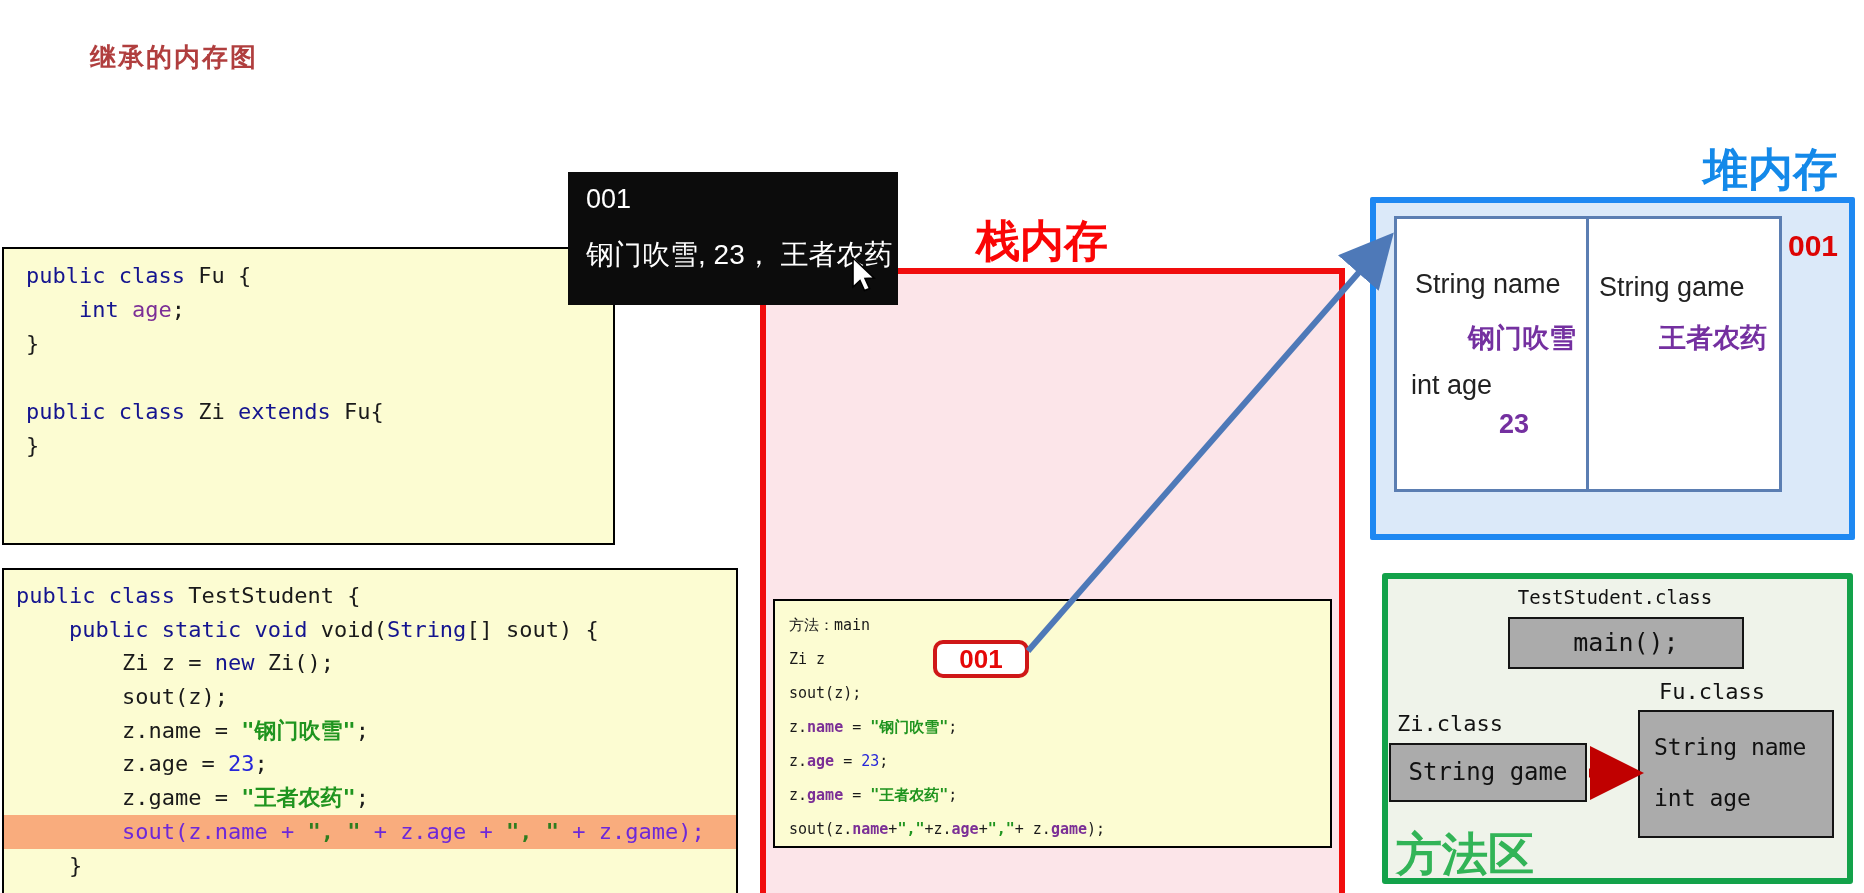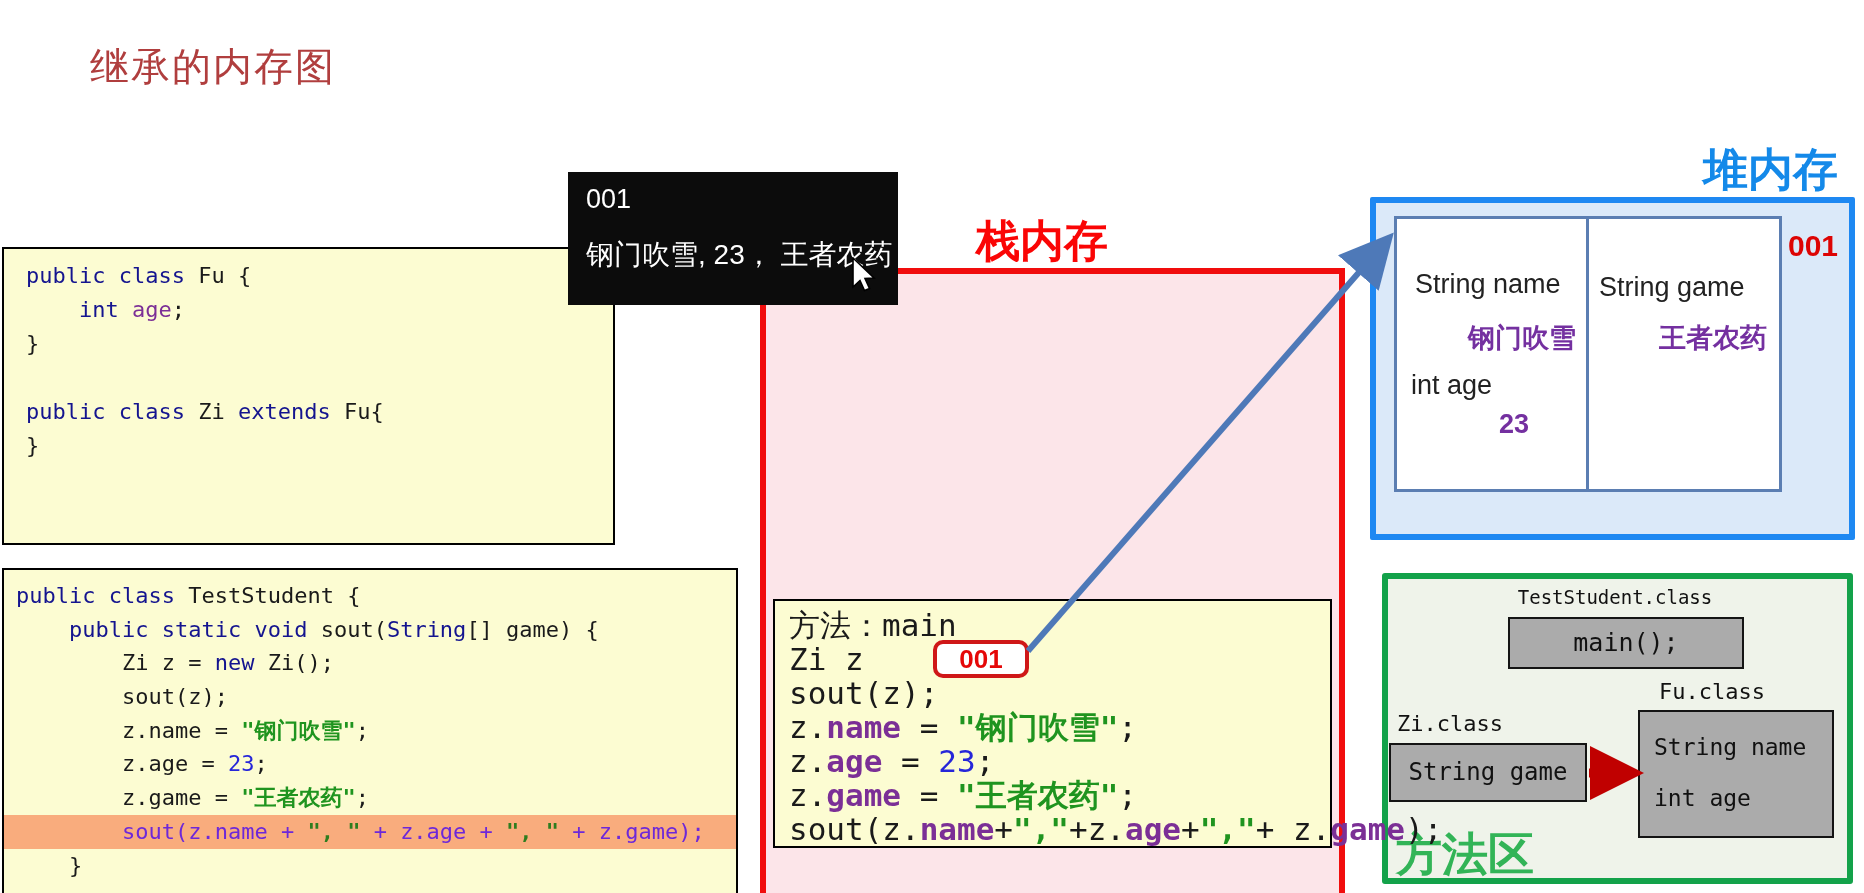--- a/index.html
+++ b/index.html
@@ -2,21 +2,21 @@
 <html><head>
 <meta charset="utf-8">
 <style>
   html,body{margin:0;padding:0;background:#fff;}
   .canvas{position:relative;width:1864px;height:893px;background:#ffffff;overflow:hidden;
           font-family:"Liberation Sans","DejaVu Sans",sans-serif;}
   .abs{position:absolute;}
   .mono{font-family:"DejaVu Sans Mono","Liberation Mono",monospace;}
 
   
-  #page-title{left:90px;top:40px;font-size:39px;font-weight:normal;color:#B03E3E;letter-spacing:2px;}
+  #page-title{left:90px;top:40px;font-size:26px;font-weight:bold;color:#B03E3E;letter-spacing:2px;}
 
   
   .codebox{background:#FCFCD2;border:2px solid #000;box-sizing:border-box;}
   #fu-box{left:2px;top:247px;width:613px;height:298px;padding-top:10px;padding-left:10px;}
   #test-box{left:2px;top:568px;width:736px;height:330px;padding-top:9px;}
   .cl{height:34px;line-height:34px;font-size:22px;padding-left:12px;white-space:pre;
       font-family:"DejaVu Sans Mono","Liberation Mono",monospace;color:#1a1a1a;}
   #test-box .cl{height:33.7px;line-height:33.7px;}
   .hl-band{background:#F9AC7D;}
 
@@ -28,21 +28,21 @@
   .tok-num{color:#2626D9;}
   .tok-hl{color:#6d28d9;}
   .tok-strh{color:#2E7D1F;font-weight:bold;}
 
   
   #stack-region{left:760px;top:268px;width:585px;height:640px;border:6px solid #F10D0D;
                 background:#FCE5E9;box-sizing:border-box;}
   #stack-label{left:976px;top:212px;font-size:44px;font-weight:bold;color:#FA0505;}
   #stack-code{left:773px;top:599px;width:559px;height:249px;background:#FCFCD2;
               border:2px solid #000;box-sizing:border-box;padding-top:7px;}
-  #stack-code .cl{height:34px;line-height:34px;font-size:31px;padding-left:14px;}
+  #stack-code .cl{height:34px;line-height:34px;font-size:15px;padding-left:14px;}
   #ref-box{left:933px;top:640px;width:96px;height:38px;background:#fff;border:4px solid #CF1717;
            border-radius:10px;box-sizing:border-box;color:#E50808;font-weight:bold;font-size:26px;
            text-align:center;line-height:30px;}
 
   
   #heap-label{left:1703px;top:140px;font-size:45px;font-weight:bold;color:#1489E9;}
   #heap-box{left:1370px;top:197px;width:485px;height:343px;border:6px solid #1E88F2;
             background:#DBE9F9;box-sizing:border-box;border-radius:2px;}
   #heap-addr{left:1788px;top:229px;font-size:30px;font-weight:bold;color:#DD0404;}
   #obj-box{left:1394px;top:216px;width:388px;height:276px;background:#fff;
@@ -117,21 +117,21 @@
     <div class="cl"><span class="tok-kw">public class</span><span class="tok-pl"> Fu {</span></div>
     <div class="cl"><span class="tok-pl">    </span><span class="tok-kw">int</span><span class="tok-pl"> </span><span class="tok-fld">age</span><span class="tok-pl">;</span></div>
     <div class="cl"><span class="tok-pl">}</span></div>
     <div class="cl"></div>
     <div class="cl"><span class="tok-kw">public class</span><span class="tok-pl"> Zi </span><span class="tok-kw">extends</span><span class="tok-pl"> Fu{</span></div>
     <div class="cl"><span class="tok-pl">}</span></div>
   </div>
 
   <div class="abs codebox" id="test-box">
     <div class="cl"><span class="tok-kw">public class</span><span class="tok-pl"> TestStudent {</span></div>
-    <div class="cl"><span class="tok-pl">    </span><span class="tok-kw">public static void</span><span class="tok-pl"> sout(</span><span class="tok-kw">String</span><span class="tok-pl">[] game) {</span></div>
+    <div class="cl"><span class="tok-pl">    </span><span class="tok-kw">public static void</span><span class="tok-pl"> void(</span><span class="tok-kw">String</span><span class="tok-pl">[] sout) {</span></div>
     <div class="cl"><span class="tok-pl">        Zi z = </span><span class="tok-kw">new</span><span class="tok-pl"> Zi();</span></div>
     <div class="cl"><span class="tok-pl">        sout(z);</span></div>
     <div class="cl"><span class="tok-pl">        z.name = </span><span class="tok-str">"钢门吹雪"</span><span class="tok-pl">;</span></div>
     <div class="cl"><span class="tok-pl">        z.age = </span><span class="tok-num">23</span><span class="tok-pl">;</span></div>
     <div class="cl"><span class="tok-pl">        z.game = </span><span class="tok-str">"王者农药"</span><span class="tok-pl">;</span></div>
     <div class="cl hl-band"><span class="tok-hl">        sout(z.name + </span><span class="tok-strh">", "</span><span class="tok-hl"> + z.age + </span><span class="tok-strh">", "</span><span class="tok-hl"> + z.game);</span></div>
     <div class="cl"><span class="tok-pl">    }</span></div>
   </div>
 
   <div class="abs codebox" id="stack-code">

